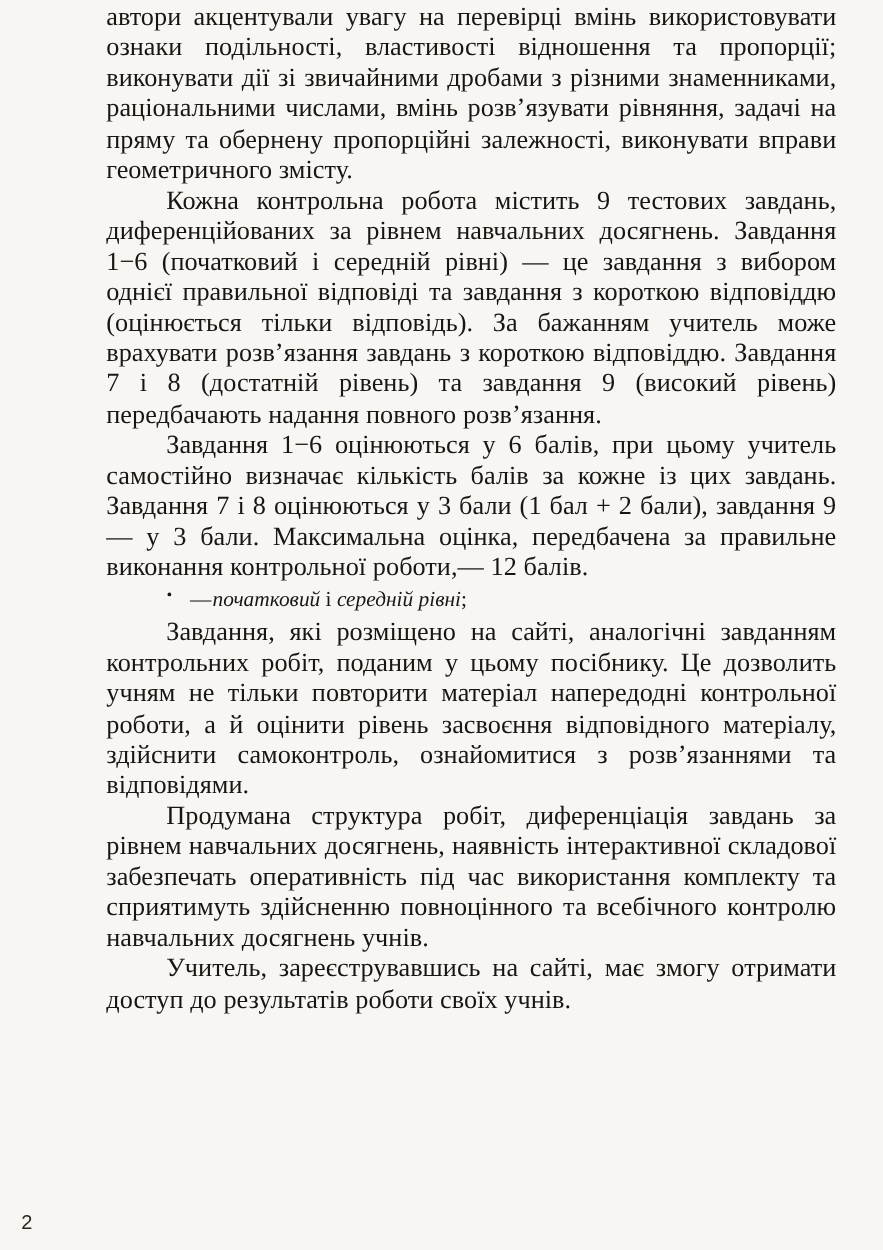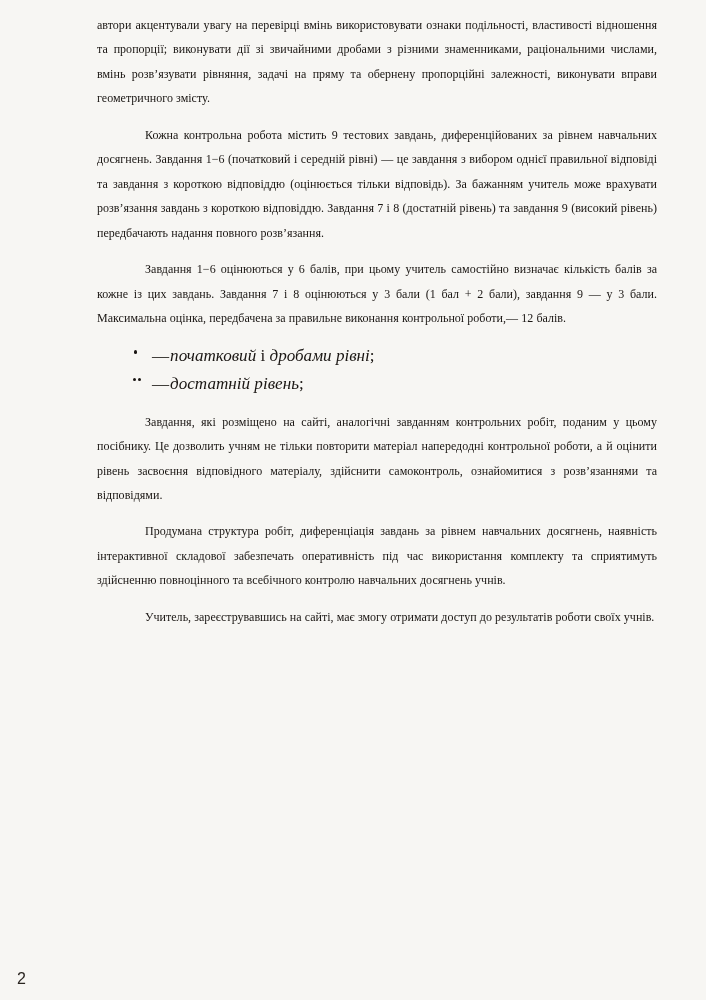--- a/index.html
+++ b/index.html
@@ -26,22 +26,22 @@
   }
 
   #content {
     position: absolute;
     left: 85px;
     top: 1px;
     width: 584px;
   }
 
   p.para {
-    margin: 12px;
-    font-size: 12px;
+    margin: 0;
+    font-size: 21px;
     line-height: 24.45px;
     text-align: justify;
     text-justify: inter-word;
     letter-spacing: 0.02px;
     word-spacing: 0.1px;
     -webkit-font-smoothing: antialiased;
   }
 
   p.indent {
     text-indent: 48px;
@@ -121,28 +121,23 @@
     <p class="para indent">Кожна контрольна робота містить 9 тестових завдань, диференційованих за рівнем навчальних досягнень. Завдання 1−6 (початковий і середній рівні) — це завдання з вибором однієї правильної відповіді та завдання з короткою відповіддю (оцінюється тільки відповідь). За бажанням учитель може врахувати розв’язання завдань з короткою відповіддю. Завдання 7 і 8 (достатній рівень) та завдання 9 (високий рівень) передбачають надання повного розв’язання.</p>
 
     <p class="para indent">Завдання 1−6 оцінюються у 6 балів, при цьому учитель самостійно визначає кількість балів за кожне із цих завдань. Завдання 7 і 8 оцінюються у 3 бали (1 бал + 2 бали), завдання 9 — у 3 бали. Максимальна оцінка, передбачена за правильне виконання контрольної роботи,— 12 балів.</p>
 
 
     <ul class="markers">
 
       <li>
         <span class="mk m1">
           <i class="d1"></i>
-        </span><span class="mk-dash">—</span><em class="it">початковий</em><span> і </span><em class="it">дробами рівні</em><span>;</span>
+        </span><span class="mk-dash">—</span><em class="it">початковий</em><span> і </span><em class="it">середній рівні</em><span>;</span>
       </li>
 
-      <li>
-        <span class="mk m2">
-          <i class="d1"></i><i class="d2"></i>
-        </span><span class="mk-dash">—</span><em class="it">достатній рівень</em><span>;</span>
-      </li>
 
 
     </ul>
 
 
     <p class="para indent">Завдання, які розміщено на сайті, аналогічні завданням контрольних робіт, поданим у цьому посібнику. Це дозволить учням не тільки повторити матеріал напередодні контрольної роботи, а й оцінити рівень засвоєння відповідного матеріалу, здійснити самоконтроль, ознайомитися з розв’язаннями та відповідями.</p>
 
     <p class="para indent">Продумана структура робіт, диференціація завдань за рівнем навчальних досягнень, наявність інтерактивної складової забезпечать оперативність під час використання комплекту та сприятимуть здійсненню повноцінного та всебічного контролю навчальних досягнень учнів.</p>
 
     <p class="para indent">Учитель, зареєструвавшись на сайті, має змогу отримати доступ до результатів роботи своїх учнів.</p>

